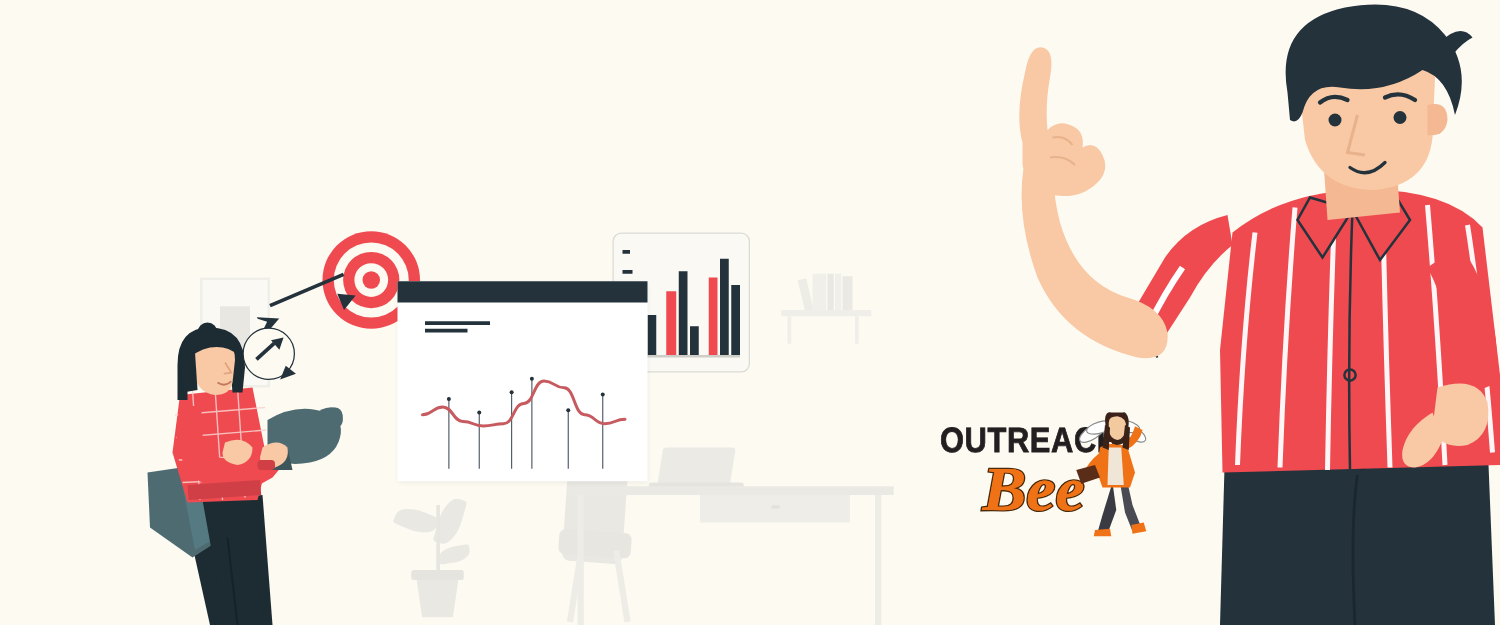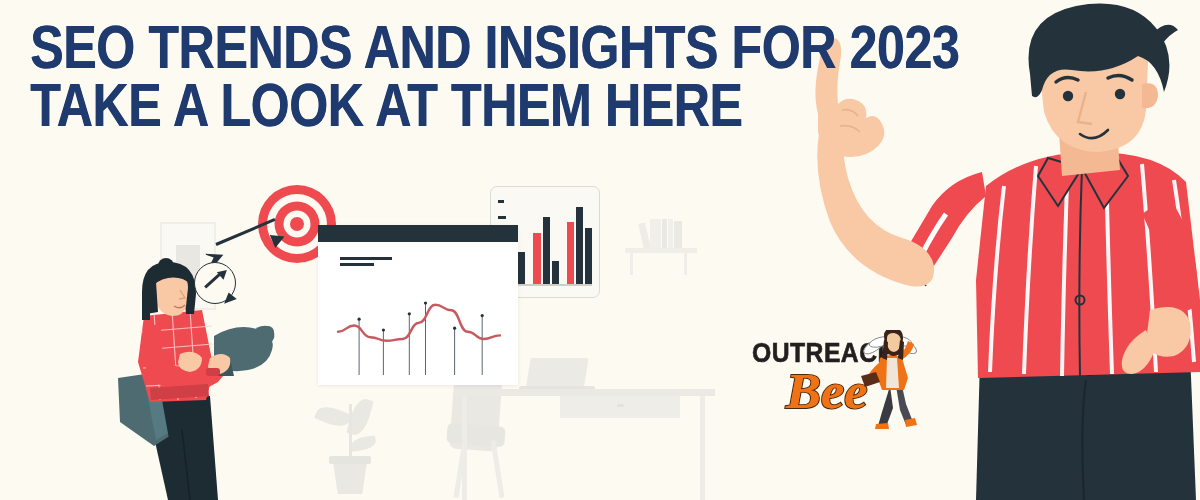--- a/index.html
+++ b/index.html
@@ -428,18 +428,14 @@
         <path d="M38 2 L43 -5"></path>
       </g>
     </svg>
   </div>
 
   <div class="prop bubble"></div>
   <div class="prop bubble-tail"></div>
   <div class="prop bubble-arrow-shaft"></div>
   <div class="prop bubble-arrow-head"></div>
 
-  <div class="headline">
-    <span class="headline-line">SEO TRENDS AND INSIGHTS FOR 2023</span>
-    <span class="headline-line">TAKE A LOOK AT THEM HERE</span>
-  </div>
 
 </div>
 
 </body></html>

